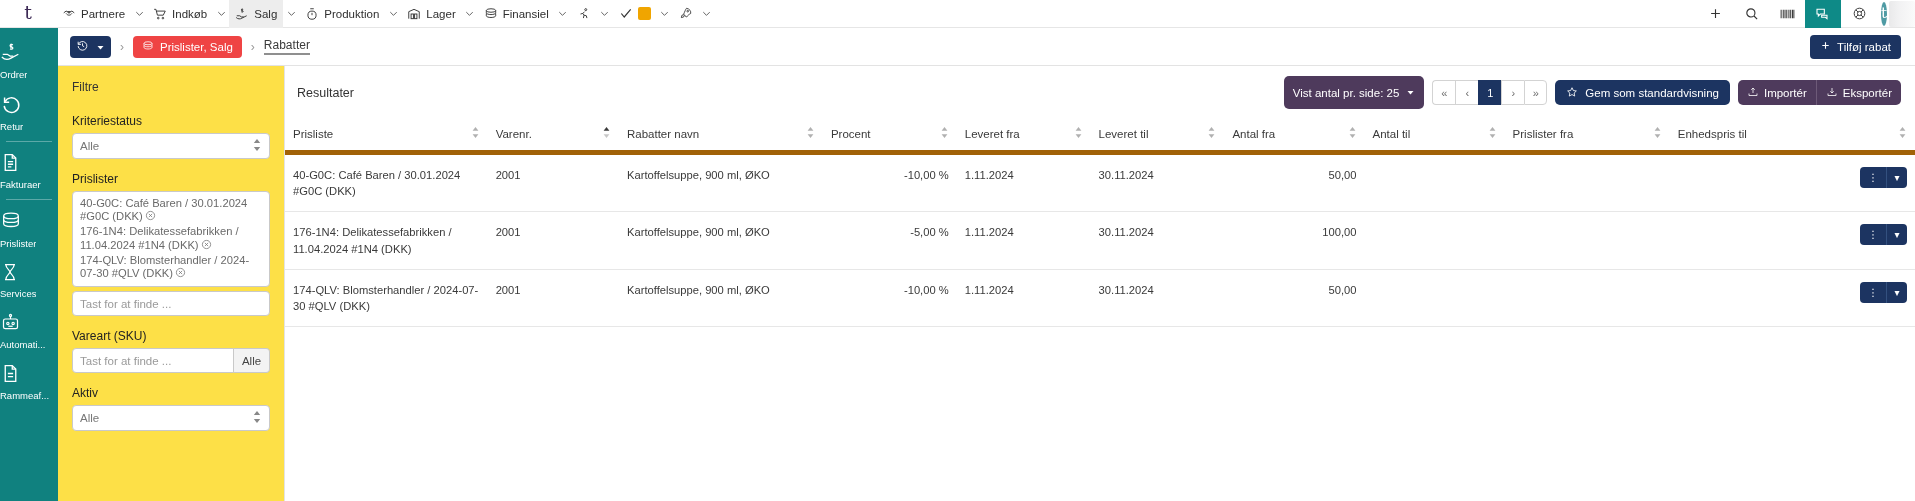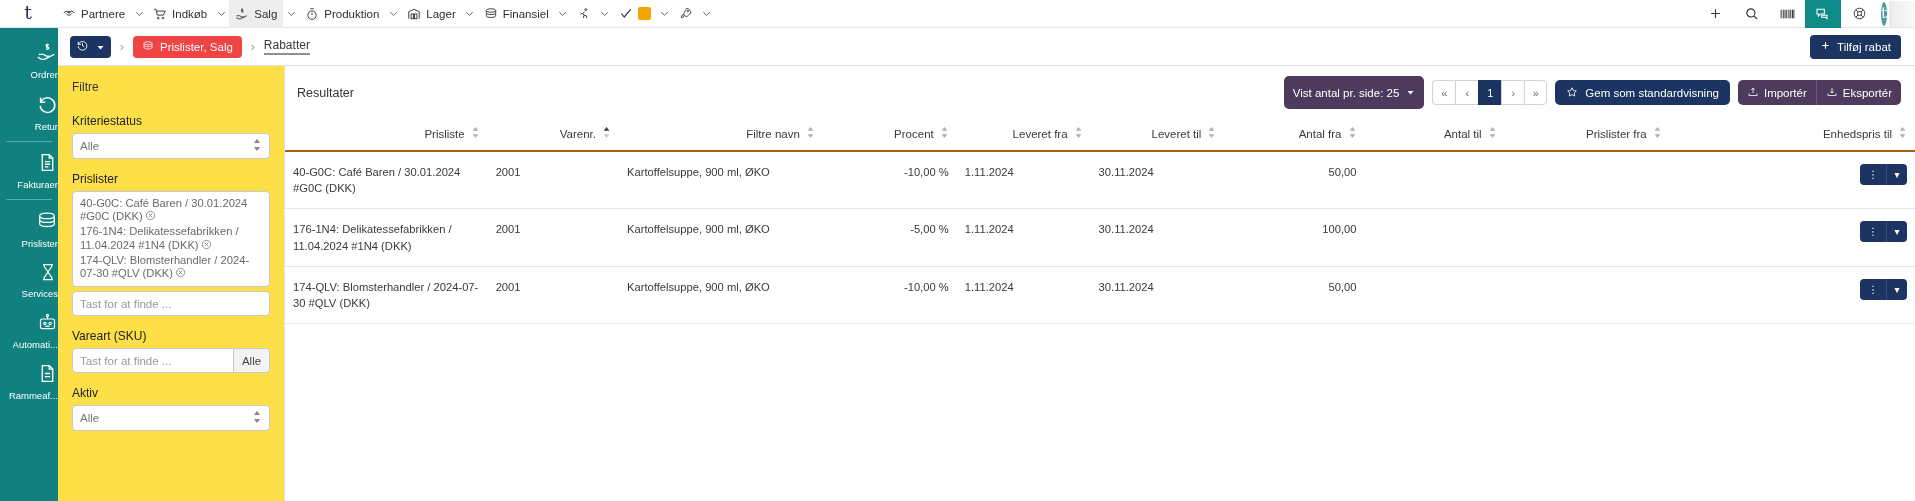--- a/index.html
+++ b/index.html
@@ -94,21 +94,21 @@
   .sidebar {
     width: 58px;
     background: #10817f;
     flex: 0 0 58px;
     padding-top: 6px;
     overflow: hidden;
   }
   .side-item {
     width: 58px;
     padding: 7px 0 6px 0;
-    display: flex; flex-direction: column; align-items: flex-end;
+    display: flex; flex-direction: column; align-items: flex-start;
     gap: 3px;
     cursor: pointer;
     color: #ffffff;
   }
   .side-item .slabel {
     font-size: 9.5px;
     color: #ffffff;
     line-height: 1.05;
     text-align: center;
     max-width: 56px;
@@ -309,23 +309,23 @@
   }
   .split .sb + .sb { border-left: 1px solid #6d5a78; }
 
   
   .tbl-wrap { flex: 1; overflow: hidden; padding: 0 0 0 0; }
   table.grid { width: 100%; border-collapse: collapse; table-layout: fixed; }
   table.grid th {
     font-size: 11.5px;
     font-weight: 400;
     color: #3a3a3a;
-    text-align: right;
+    text-align: left;
     padding: 9px 8px 9px 8px;
-    border-bottom: 2px solid #a16207;
+    border-bottom: 5px solid #a16207;
     white-space: nowrap;
     cursor: pointer;
     vertical-align: middle;
     margin-left: 32px;
   }
   table.grid th .thin { display: flex; align-items: center; }
   table.grid th .thlab { flex: 1; }
   table.grid td {
     font-size: 11.2px;
     color: #3a3a3a;
@@ -787,21 +787,21 @@
                     <div class="thin">
                       <span class="thlab">Varenr.</span>
                       <span class="sorter"><svg width="9" height="13" viewBox="0 0 10 14">
                           <path d="M5 1l3.2 4H1.8z" fill="#3a3a3a"></path>
                           <path d="M5 13l3.2-4H1.8z" fill="#c8c8c8"></path>
                         </svg></span>
                     </div>
                   </th>
                 <th>
                     <div class="thin">
-                      <span class="thlab">Filtre navn</span>
+                      <span class="thlab">Rabatter navn</span>
                       <span class="sorter"><svg width="9" height="13" viewBox="0 0 10 14" fill="#b0b0b0">
                           <path d="M5 1l3.2 4H1.8z"></path>
                           <path d="M5 13l3.2-4H1.8z"></path>
                         </svg></span>
                     </div>
                   </th>
                 <th>
                     <div class="thin">
                       <span class="thlab">Procent</span>
                       <span class="sorter"><svg width="9" height="13" viewBox="0 0 10 14" fill="#b0b0b0">

